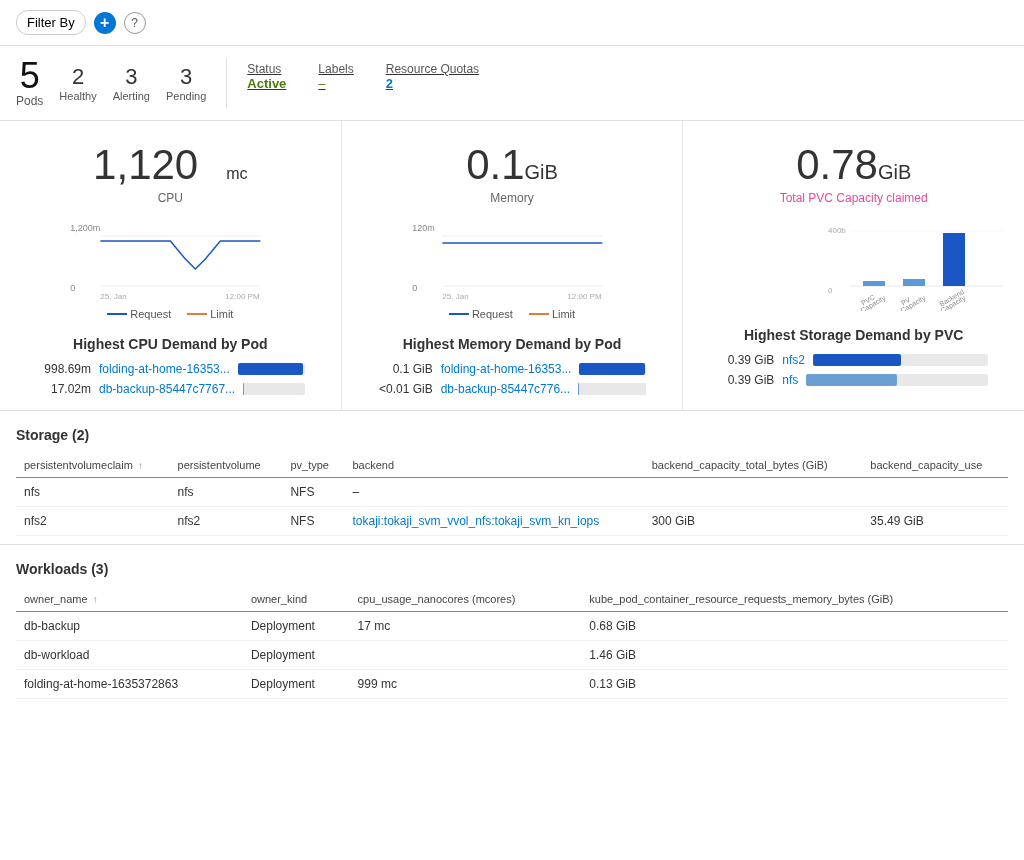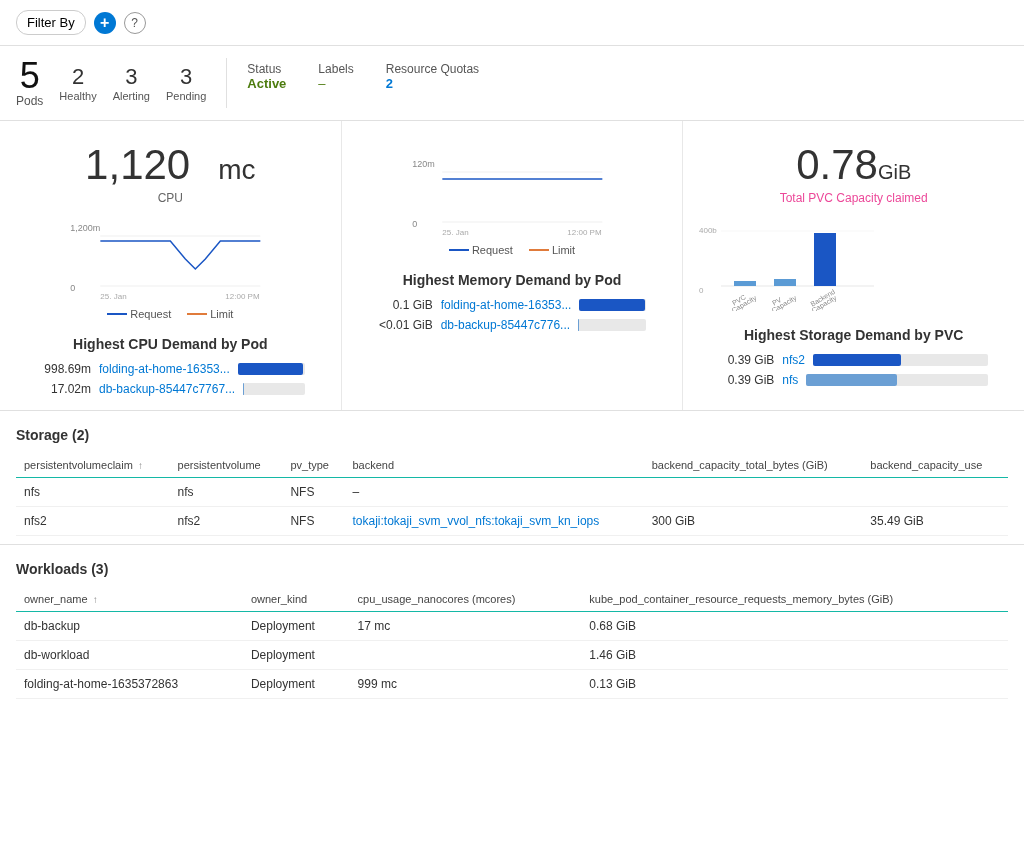--- a/index.html
+++ b/index.html
@@ -34,21 +34,21 @@
       display: flex; align-items: center; gap: 16px;
       padding-right: 20px; border-right: 1px solid #e0e0e0; margin-right: 20px;
     }
     .pods-count { font-size: 36px; font-weight: 300; color: #111; line-height: 1; }
     .pods-label { font-size: 12px; color: #555; text-align: center; }
     .pods-stats { display: flex; gap: 16px; }
     .stat-col { text-align: center; }
     .stat-num { font-size: 22px; font-weight: 300; color: #333; }
     .stat-label { font-size: 11px; color: #555; }
 
-    .meta-block { display: flex; gap: 32px; align-items: flex-start; padding-top: 4px; }
+    .meta-block { display: flex; gap: 32px; align-items: flex-start; padding-top: 4px; text-decoration: underline; }
     .meta-item {}
     .meta-key { font-size: 12px; color: #555; }
     .meta-val { font-size: 13px; font-weight: 600; color: #4d7c0f; }
     .meta-val.blue { color: #0078d4; font-weight: 600; }
     .meta-val.dash { font-weight: 400; }
 
     .chart-area { margin: 16px 0 8px; position: relative; }
 
     .chart-legend { display: flex; justify-content: center; gap: 16px; font-size: 11px; color: #555; margin-top: 4px; }
     .legend-item { display: flex; align-items: center; gap: 3px; }
@@ -128,21 +128,21 @@
       <div class="meta-val blue" style="cursor:pointer;">2</div>
     </div>
   </div>
 </div>
 
 <div style="border-bottom: 1px solid #e0e0e0;">
   <div class="three-col">
 
     <div style="flex:1; border-right: 1px solid #e8e8e8; padding: 20px 16px 0;">
       <div style="text-align:center;">
-        <span style="font-size:42px; font-weight:300;">1,120</span><span style="font-size:28px; font-weight:400;margin-left:28px;">mc</span>
+        <span style="font-size:42px; font-weight:300;">1,120</span><span style="font-size:16px; font-weight:400;margin-left:28px;">mc</span>
         <div style="font-size:12px; color:#666; margin-top:2px;">CPU</div>
       </div>
       <div class="chart-area">
         <svg viewBox="0 0 200 80" width="100%" height="80">
           <text x="0" y="10" class="axis-label" font-size="9" fill="#aaa">1,200m</text>
           <text x="0" y="70" class="axis-label" font-size="9" fill="#aaa">0</text>
           <line x1="30" y1="15" x2="190" y2="15" stroke="#ddd" stroke-width="0.5"></line>
           <line x1="30" y1="65" x2="190" y2="65" stroke="#ddd" stroke-width="0.5"></line>
           <polyline points="30,20 80,20 100,20 115,38 125,48 135,38 150,20 190,20" fill="none" stroke="#1a56c4" stroke-width="1.5"></polyline>
           <text x="30" y="78" font-size="8" fill="#aaa">25. Jan</text>
@@ -172,20 +172,24 @@
           <span class="demand-val">17.02m</span>
           <a href="#" class="demand-link">db-backup-85447c7767...</a>
           <div class="demand-bar-bg">
               <div class="demand-bar-fill blue-fill2" style="width:2%"></div>
             </div>
         </div>
       </div>
     </div>
 
     <div style="flex:1; border-right: 1px solid #e8e8e8; padding: 20px 16px 0;">
+      <div style="text-align:center;">
+        <span style="font-size:42px; font-weight:300;">0.1</span><span style="font-size:20px; font-weight:400;">GiB</span>
+        <div style="font-size:12px; color:#666; margin-top:2px;">Memory</div>
+      </div>
       <div class="chart-area">
         <svg viewBox="0 0 200 80" width="100%" height="80">
           <text x="0" y="10" class="axis-label" font-size="9" fill="#aaa">120m</text>
           <text x="0" y="70" class="axis-label" font-size="9" fill="#aaa">0</text>
           <line x1="30" y1="15" x2="190" y2="15" stroke="#ddd" stroke-width="0.5"></line>
           <line x1="30" y1="65" x2="190" y2="65" stroke="#ddd" stroke-width="0.5"></line>
           <polyline points="30,22 190,22" fill="none" stroke="#1a56c4" stroke-width="1.5"></polyline>
           <text x="30" y="78" font-size="8" fill="#aaa">25. Jan</text>
           <text x="155" y="78" font-size="8" fill="#aaa">12:00 PM</text>
         </svg>
@@ -217,21 +221,21 @@
             </div>
         </div>
       </div>
     </div>
 
     <div style="flex:1; padding: 20px 16px 0;">
       <div style="text-align:center;">
         <span style="font-size:42px; font-weight:300;">0.78</span><span style="font-size:20px; font-weight:400;">GiB</span>
         <div style="font-size:12px; color:#ec4899; margin-top:2px;">Total PVC Capacity claimed</div>
       </div>
-      <div class="chart-area" style="display:flex; justify-content:flex-start;">
+      <div class="chart-area" style="display:flex; justify-content:flex-end;">
         <svg viewBox="0 0 180 90" width="180" height="90">
 
           <text x="0" y="12" font-size="8" fill="#aaa">400b</text>
           <text x="0" y="72" font-size="8" fill="#aaa">0</text>
 
           <line x1="22" y1="10" x2="175" y2="10" stroke="#eee" stroke-width="0.5"></line>
           <line x1="22" y1="65" x2="175" y2="65" stroke="#ccc" stroke-width="0.5"></line>
 
           <rect x="35" y="60" width="22" height="5" fill="#5b9bd5"></rect>
 

